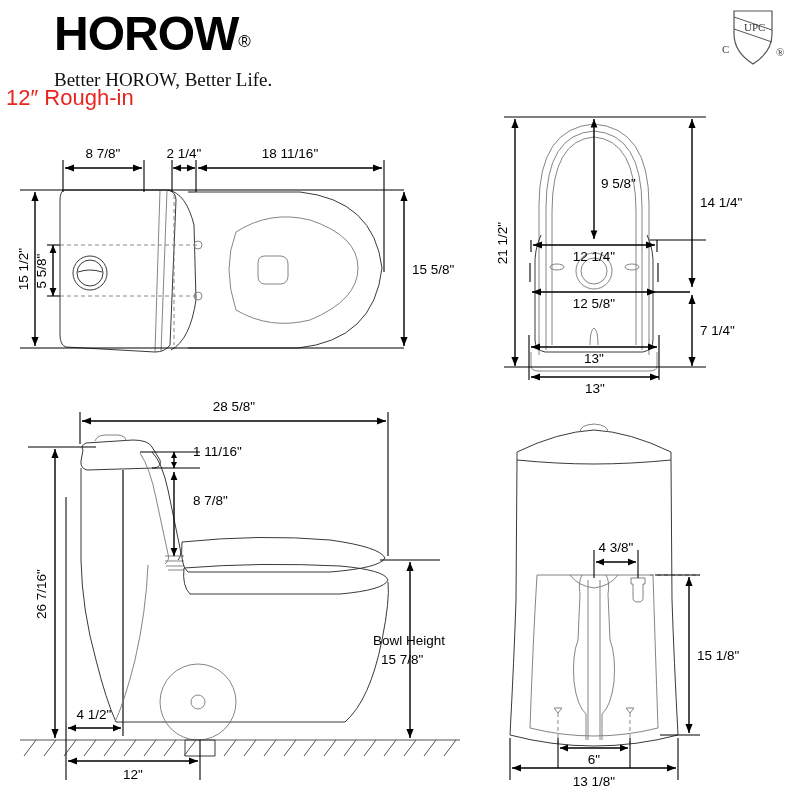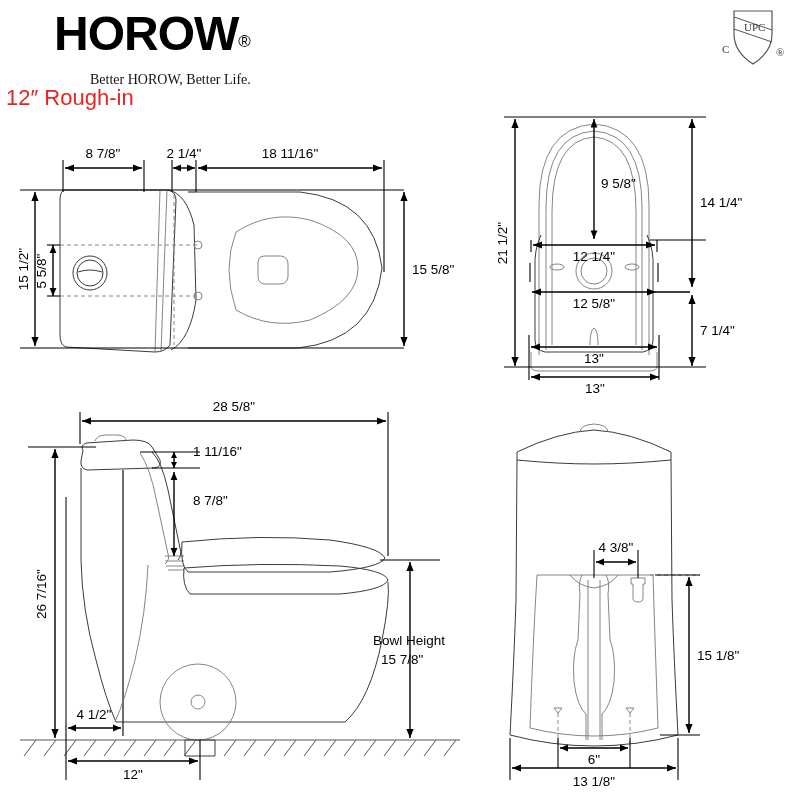--- a/index.html
+++ b/index.html
@@ -36,26 +36,25 @@
     display: inline-block;
   }
   #brand-reg {
     font-size: 17px;
     font-weight: normal;
     vertical-align: 3px;
     letter-spacing: 0;
   }
   #brand-tagline {
     font-family: "Liberation Serif", serif;
-    font-size: 14px;
+    font-size: 19px;
     color: #111111;
     line-height: 22px;
     margin-top: 1px;
     white-space: nowrap;
-    text-align: right;
   }
   #roughin-label {
     position: absolute;
     left: 6px;
     top: 85px;
     font-family: "Liberation Sans", sans-serif;
     font-weight: normal;
     font-size: 22px;
     color: #e8241f;
     white-space: nowrap;

